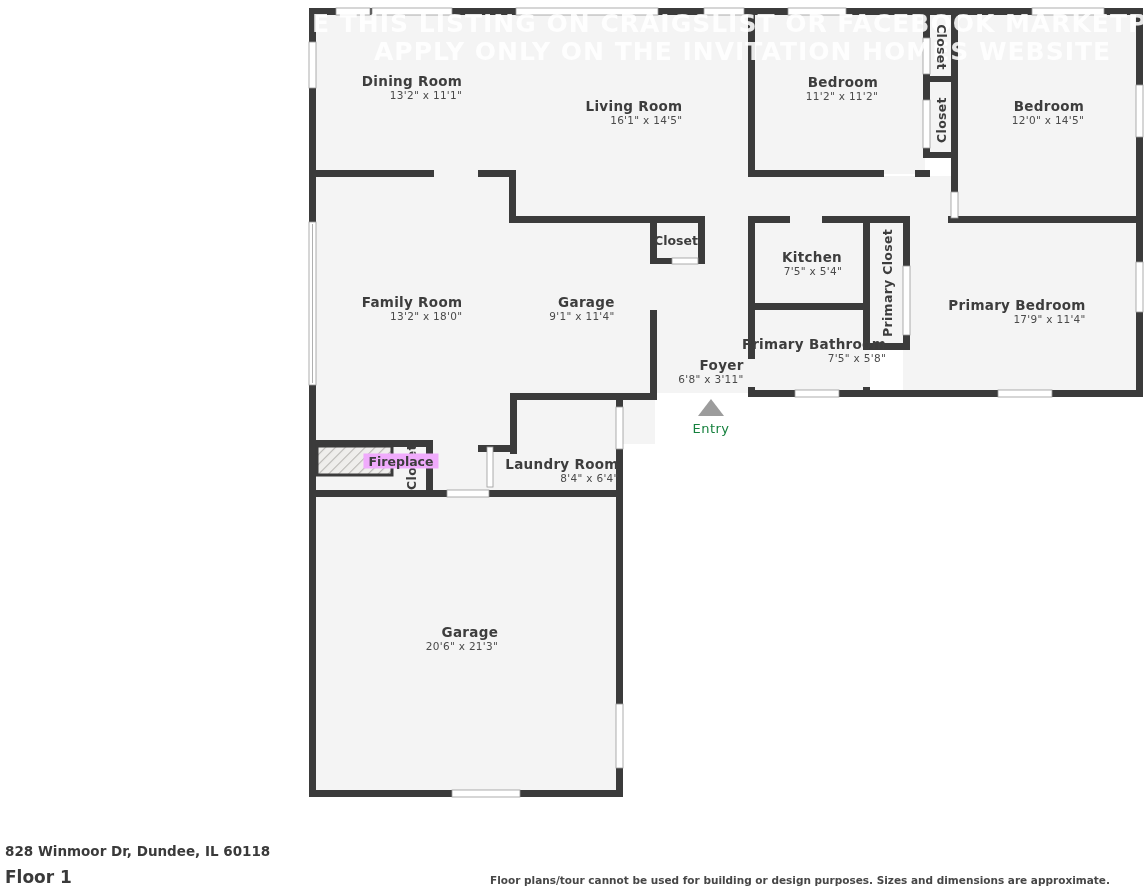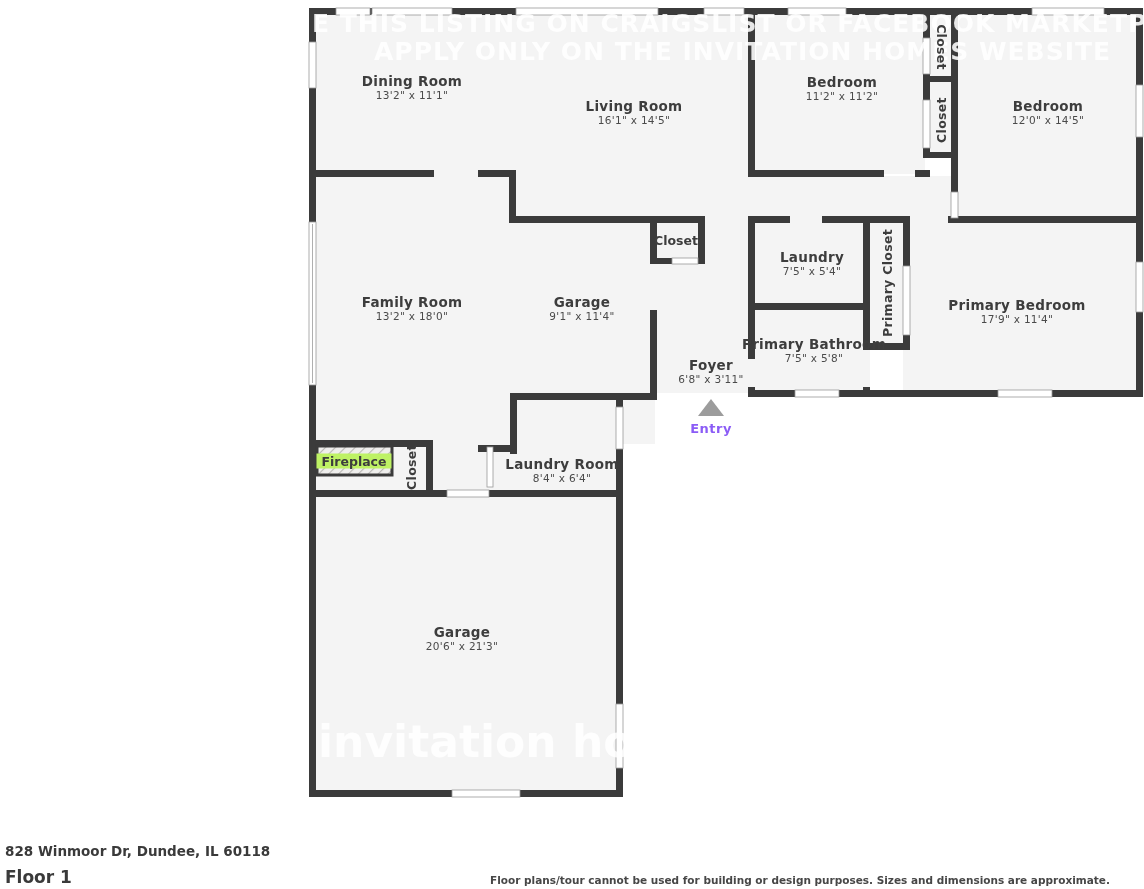--- a/index.html
+++ b/index.html
@@ -1,26 +1,26 @@
 <!DOCTYPE html>
 <html><head>
 <meta charset="utf-8">
 <style>
   html,body{margin:0;padding:0;background:#fff;}
   .plan{position:relative;width:1144px;height:889px;background:#fff;overflow:hidden;
         font-family:"DejaVu Sans","Liberation Sans",sans-serif;}
   svg.drawing{position:absolute;left:0;top:0;}
-  .room-label{position:absolute;transform:translateX(-50%);text-align:center;white-space:nowrap;}
+  .room-label{position:absolute;transform:translateX(-50%);text-align:right;white-space:nowrap;}
   .room-name{font-size:13.5px;font-weight:bold;color:#3d3d3d;line-height:16px;letter-spacing:.3px;}
   .room-dims{font-size:10.5px;color:#4a4a4a;line-height:13px;letter-spacing:.3px;}
   .vlabel{position:absolute;font-size:12.5px;font-weight:bold;color:#3d3d3d;white-space:nowrap;letter-spacing:.3px;}
   .hlabel{position:absolute;transform:translateX(-50%);font-size:12.5px;font-weight:bold;color:#3d3d3d;white-space:nowrap;}
   .fire-label{position:absolute;transform:translate(-50%,-50%);font-size:12.5px;font-weight:bold;color:#3d3d3d;
-              background:#bef264;padding:0 5px;white-space:nowrap;}
-  .entry-label{position:absolute;transform:translateX(-50%);font-size:13px;font-weight:bold;color:#8b5cf6;letter-spacing:.5px;}
+              background:#f0abfc;padding:0 5px;white-space:nowrap;margin-left:47px;}
+  .entry-label{position:absolute;transform:translateX(-50%);font-size:13px;font-weight:normal;color:#15803d;letter-spacing:.5px;}
   .wm-line{position:absolute;font-size:25px;font-weight:bold;color:rgba(255,255,255,.88);
            white-space:nowrap;letter-spacing:1px;}
   .wm-logo{position:absolute;font-size:44px;font-weight:bold;color:rgba(255,255,255,.85);
            white-space:nowrap;letter-spacing:0;}
   .addr{position:absolute;left:5px;top:843px;font-size:13.5px;font-weight:bold;color:#3a3a3a;}
   .floor-no{position:absolute;left:5px;top:867px;font-size:17px;font-weight:bold;color:#3a3a3a;}
   .disclaimer{position:absolute;left:490px;top:874px;font-size:10.5px;font-weight:bold;color:#474747;}
 </style>
 </head>
 <body>
@@ -125,21 +125,20 @@
       <rect x="487" y="447" width="6" height="40"></rect>
       <line x1="312.5" y1="224" x2="312.5" y2="383"></line>
       <line x1="587" y1="11.5" x2="587" y2="11.5"></line>
     </g>
 
     <polygon points="698,416 724,416 711,399" fill="#9c9c9c"></polygon>
   </svg>
 
   <div class="wm-line" style="left:312px;top:9px">E THIS LISTING ON CRAIGSLIST OR FACEBOOK MARKETPLACE, IT IS</div>
   <div class="wm-line" style="left:374px;top:37px">APPLY ONLY ON THE INVITATION HOMES WEBSITE</div>
-  <div class="wm-logo" style="left:318px;top:716px">invitation hom</div>
 
   <div class="room-label" style="left:412px;top:73px">
     <div class="room-name">Dining Room</div>
     <div class="room-dims">13'2" x 11'1"</div>
   </div>
   <div class="room-label" style="left:634px;top:98px">
     <div class="room-name">Living Room</div>
     <div class="room-dims">16'1" x 14'5"</div>
   </div>
   <div class="room-label" style="left:842px;top:74px">
@@ -152,21 +151,21 @@
   </div>
   <div class="room-label" style="left:412px;top:294px">
     <div class="room-name">Family Room</div>
     <div class="room-dims">13'2" x 18'0"</div>
   </div>
   <div class="room-label" style="left:582px;top:294px">
     <div class="room-name">Garage</div>
     <div class="room-dims">9'1" x 11'4"</div>
   </div>
   <div class="room-label" style="left:812px;top:249px">
-    <div class="room-name">Laundry</div>
+    <div class="room-name">Kitchen</div>
     <div class="room-dims">7'5" x 5'4"</div>
   </div>
   <div class="room-label" style="left:814px;top:336px">
     <div class="room-name">Primary Bathroom</div>
     <div class="room-dims">7'5" x 5'8"</div>
   </div>
   <div class="room-label" style="left:1017px;top:297px">
     <div class="room-name">Primary Bedroom</div>
     <div class="room-dims">17'9" x 11'4"</div>
   </div>

